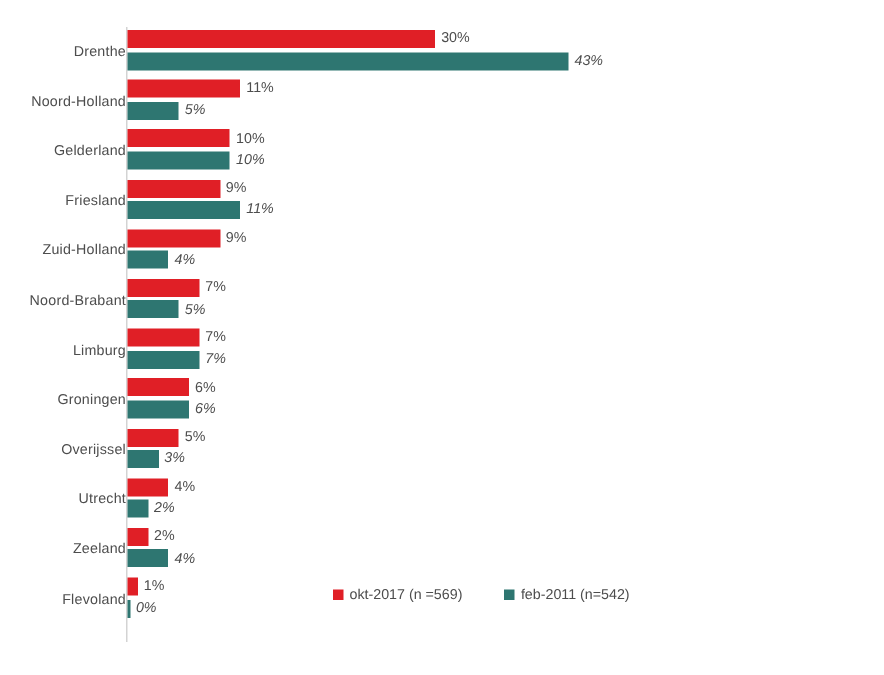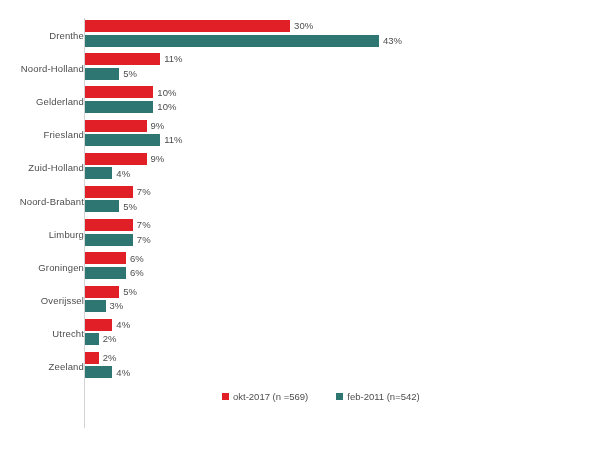--- a/index.html
+++ b/index.html
@@ -59,21 +59,21 @@
   }
 
   .bar-wrap {
     position: absolute;
     left: 0;
     height: 12px;
     display: flex;
     align-items: center;
   }
   .bar-wrap.b1 { top: 2px; }
-  .bar-wrap.b2 { top: 16.5px; }
+  .bar-wrap.b2 { top: 16.5px; font-style: italic; }
 
   .bar {
     height: 12px;
     flex: none;
   }
   .bar.red  { background: #e01f26; }
   .bar.teal { background: #2e7671; }
 
   .bar-val {
     font-size: 9.5px;
@@ -263,20 +263,33 @@
           <div class="bar-wrap b1">
             <div class="bar red" style="width: 13.6744px; background: rgb(224, 31, 38);"></div>
             <span class="bar-val">2%</span>
           </div>
           <div class="bar-wrap b2">
             <div class="bar teal" style="width: 27.3488px; background: rgb(46, 118, 113);"></div>
             <span class="bar-val">4%</span>
           </div>
         </div>
       </div>
+      <div class="cat-row">
+        <div class="cat-label">Flevoland</div>
+        <div class="bars">
+          <div class="bar-wrap b1">
+            <div class="bar red" style="width: 6.83721px; background: rgb(224, 31, 38);"></div>
+            <span class="bar-val">1%</span>
+          </div>
+          <div class="bar-wrap b2">
+            <div class="bar teal" style="width: 1.6px; background: rgb(46, 118, 113);"></div>
+            <span class="bar-val">0%</span>
+          </div>
+        </div>
+      </div>
     </div>
 
   <div id="legend">
       <div class="legend-item">
         <span class="legend-swatch red" style="background: rgb(224, 31, 38);"></span>
         <span class="legend-text">okt-2017 (n =569)</span>
       </div>
       <div class="legend-item">
         <span class="legend-swatch teal" style="background: rgb(46, 118, 113);"></span>
         <span class="legend-text">feb-2011 (n=542)</span>

